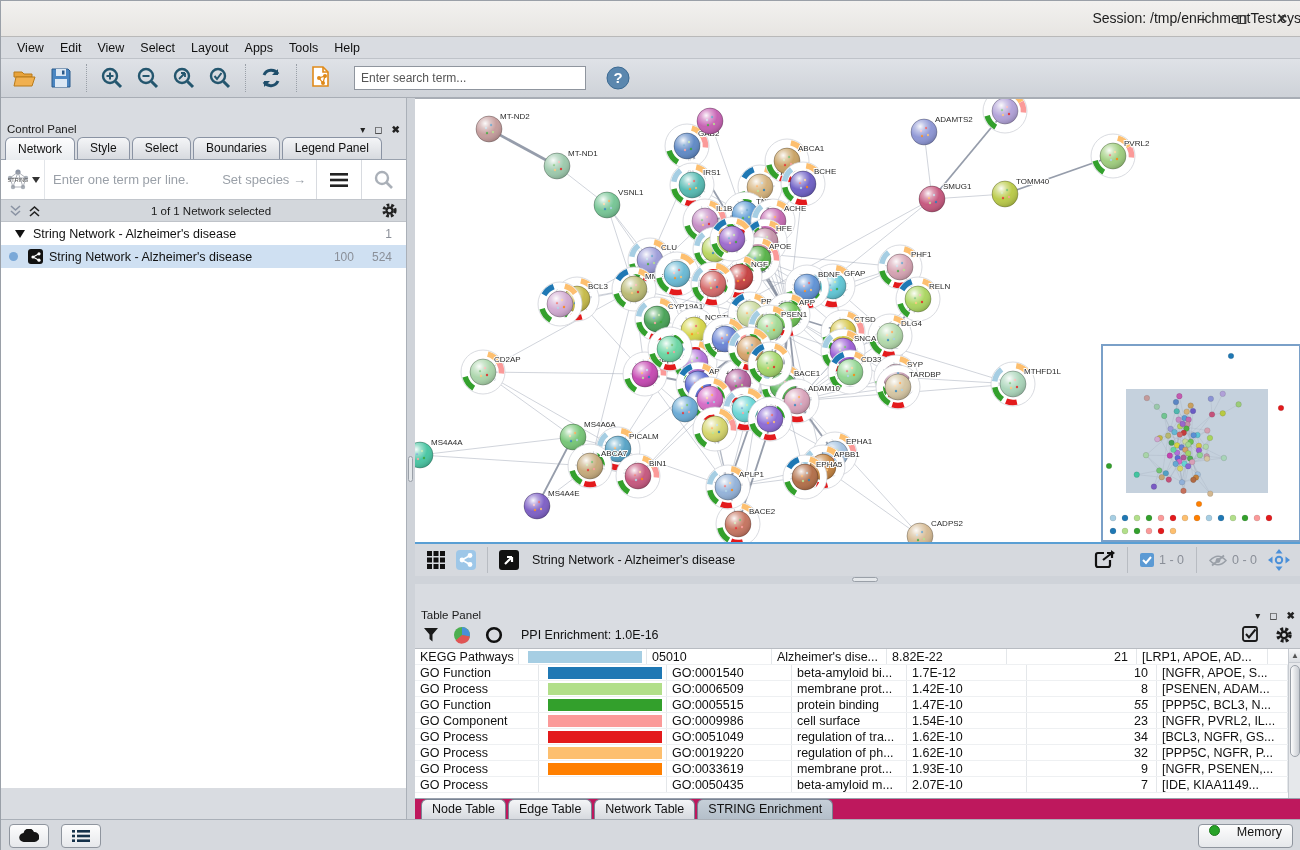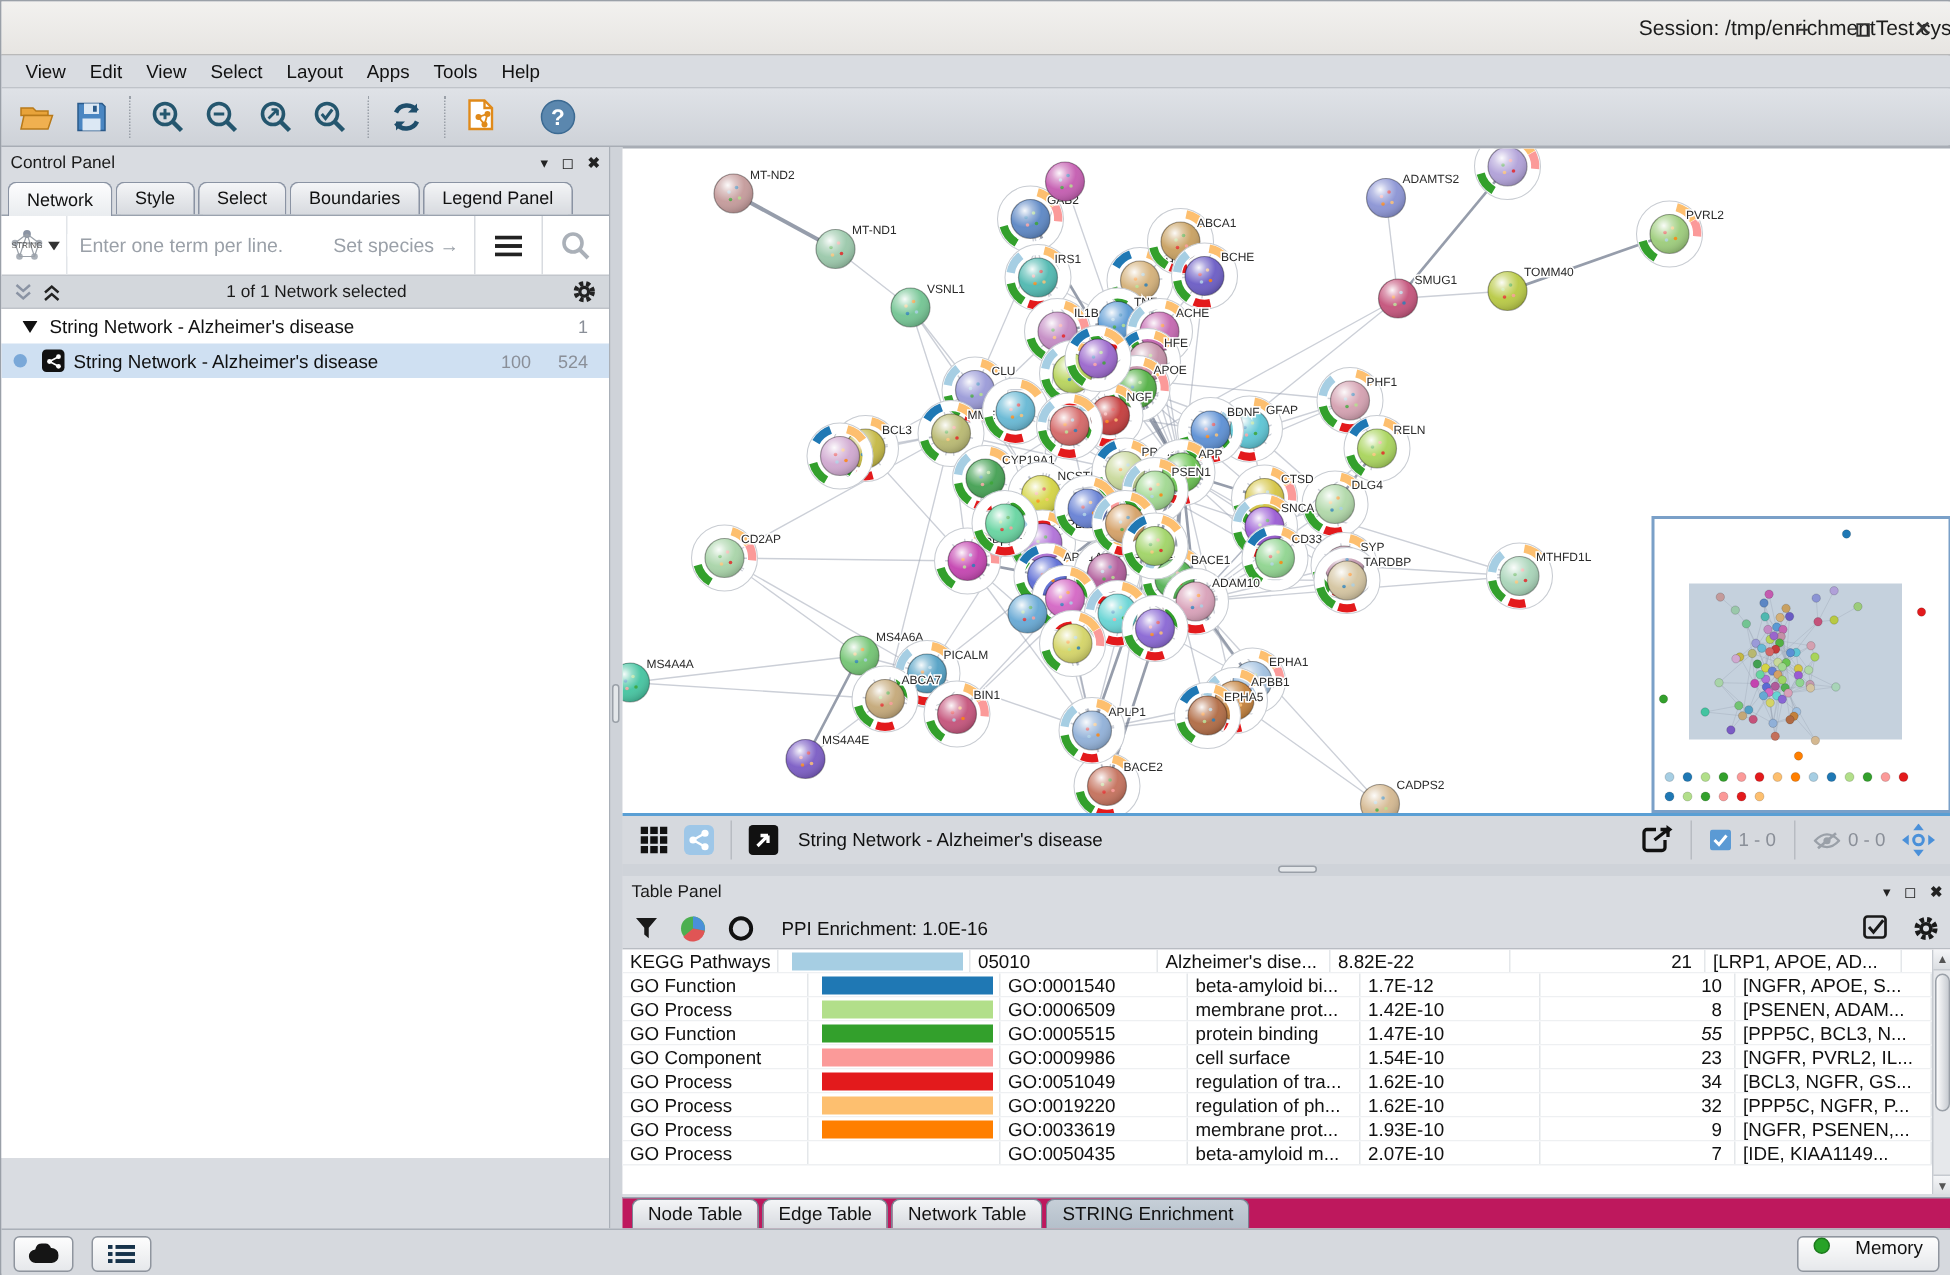--- a/index.html
+++ b/index.html
@@ -17,21 +17,21 @@
 
   .toolbar { position:absolute; left:0; top:58px; width:1300px; height:39px; background:linear-gradient(#dfe2e7,#ced2d8); border-bottom:1px solid #a8adb5; display:flex; align-items:center; padding-left:6px; }
   .tbtn { width:32px; height:30px; display:flex; align-items:center; justify-content:center; margin:0 2px; border-radius:3px; }
   .tsep { width:1px; height:28px; border-left:1px dotted #9aa0a8; margin:0 7px; }
   .search-box { margin-left:14px; width:232px; height:24px; border:1px solid #8f959e; background:#fff; font-size:12px; padding:0 6px; color:#333; font-family:"Liberation Sans",sans-serif; }
   .search-box::placeholder { color:#555; }
   .helpbtn { margin-left:16px; }
 
   
   .control-panel { position:absolute; left:0; top:97px; width:406px; height:721px; background:#d9dce1; border-right:1px solid #aab0b8; }
-  .panel-header { height:21px; display:flex; align-items:center; padding:0 6px; font-size:11.5px; color:#1a1a1a; }
+  .panel-header { height:21px; display:flex; align-items:flex-end; padding:0 6px; font-size:11.5px; color:#1a1a1a;margin-top:16px; }
   .panel-header .ph-icons { margin-left:auto; display:flex; gap:9px; align-items:center; color:#222; font-size:10px; }
   .cp-tabs { display:flex; align-items:flex-end; height:25px; padding-left:4px; gap:2px; border-bottom:1px solid #9aa2ae; }
   .cp-tab { font-size:12px; color:#111; padding:3px 12px 4px; border:1px solid #8a93a3; border-bottom:none; border-radius:6px 6px 0 0; background:linear-gradient(#f4f5f7,#d7dadf); }
   .cp-tab.active { background:linear-gradient(#fdfdfe,#e9ecef); position:relative; top:1px; padding-top:4px; }
   .string-bar { height:40px; background:#fff; border-bottom:1px solid #c2c6cc; display:flex; align-items:center; }
   .string-logo { width:44px; display:flex; align-items:center; justify-content:center; gap:2px; border-right:1px solid #e2e5e9; height:100%; }
   .string-input { flex:1; border:none; outline:none; font-size:13px; color:#333; padding:0 8px; font-family:"Liberation Sans",sans-serif; min-width:0; }
   .string-input::placeholder { color:#9aa0a8; }
   .species-hint { font-size:13px; color:#9aa0a8; white-space:nowrap; padding-right:10px; }
   .sb-div { width:1px; height:100%; background:#d8dbe0; }
@@ -169,20 +169,21 @@
     <div class="tbtn">
       <svg width="26" height="26" viewBox="0 0 26 26">
           <path d="M4 2 h10 l5 5 v14 H4z" fill="#fff" stroke="#e08a1a" stroke-width="1.6"></path>
           <path d="M14 2 v5 h5" fill="none" stroke="#e08a1a" stroke-width="1.6"></path>
           <circle cx="10" cy="13" r="2" fill="#e08a1a"></circle>
           <circle cx="16" cy="11" r="2" fill="#e08a1a"></circle>
           <circle cx="14" cy="18" r="2" fill="#e08a1a"></circle>
           <path d="M10 13 L16 11 L14 18 Z" fill="none" stroke="#e08a1a" stroke-width="1.2"></path>
         </svg>
     </div>
+    <input class="search-box" type="text" placeholder="Enter search term..." style="">
     <div class="tbtn helpbtn">
       <svg width="24" height="24" viewBox="0 0 24 24">
           <circle cx="12" cy="12" r="11" fill="#5b87ae" stroke="#3c6a92"></circle>
           <text x="12" y="17" font-size="15" font-weight="bold" fill="#fff" text-anchor="middle">?</text>
         </svg>
     </div>
   </div>
 
   <div class="control-panel">
     <div class="panel-header">

